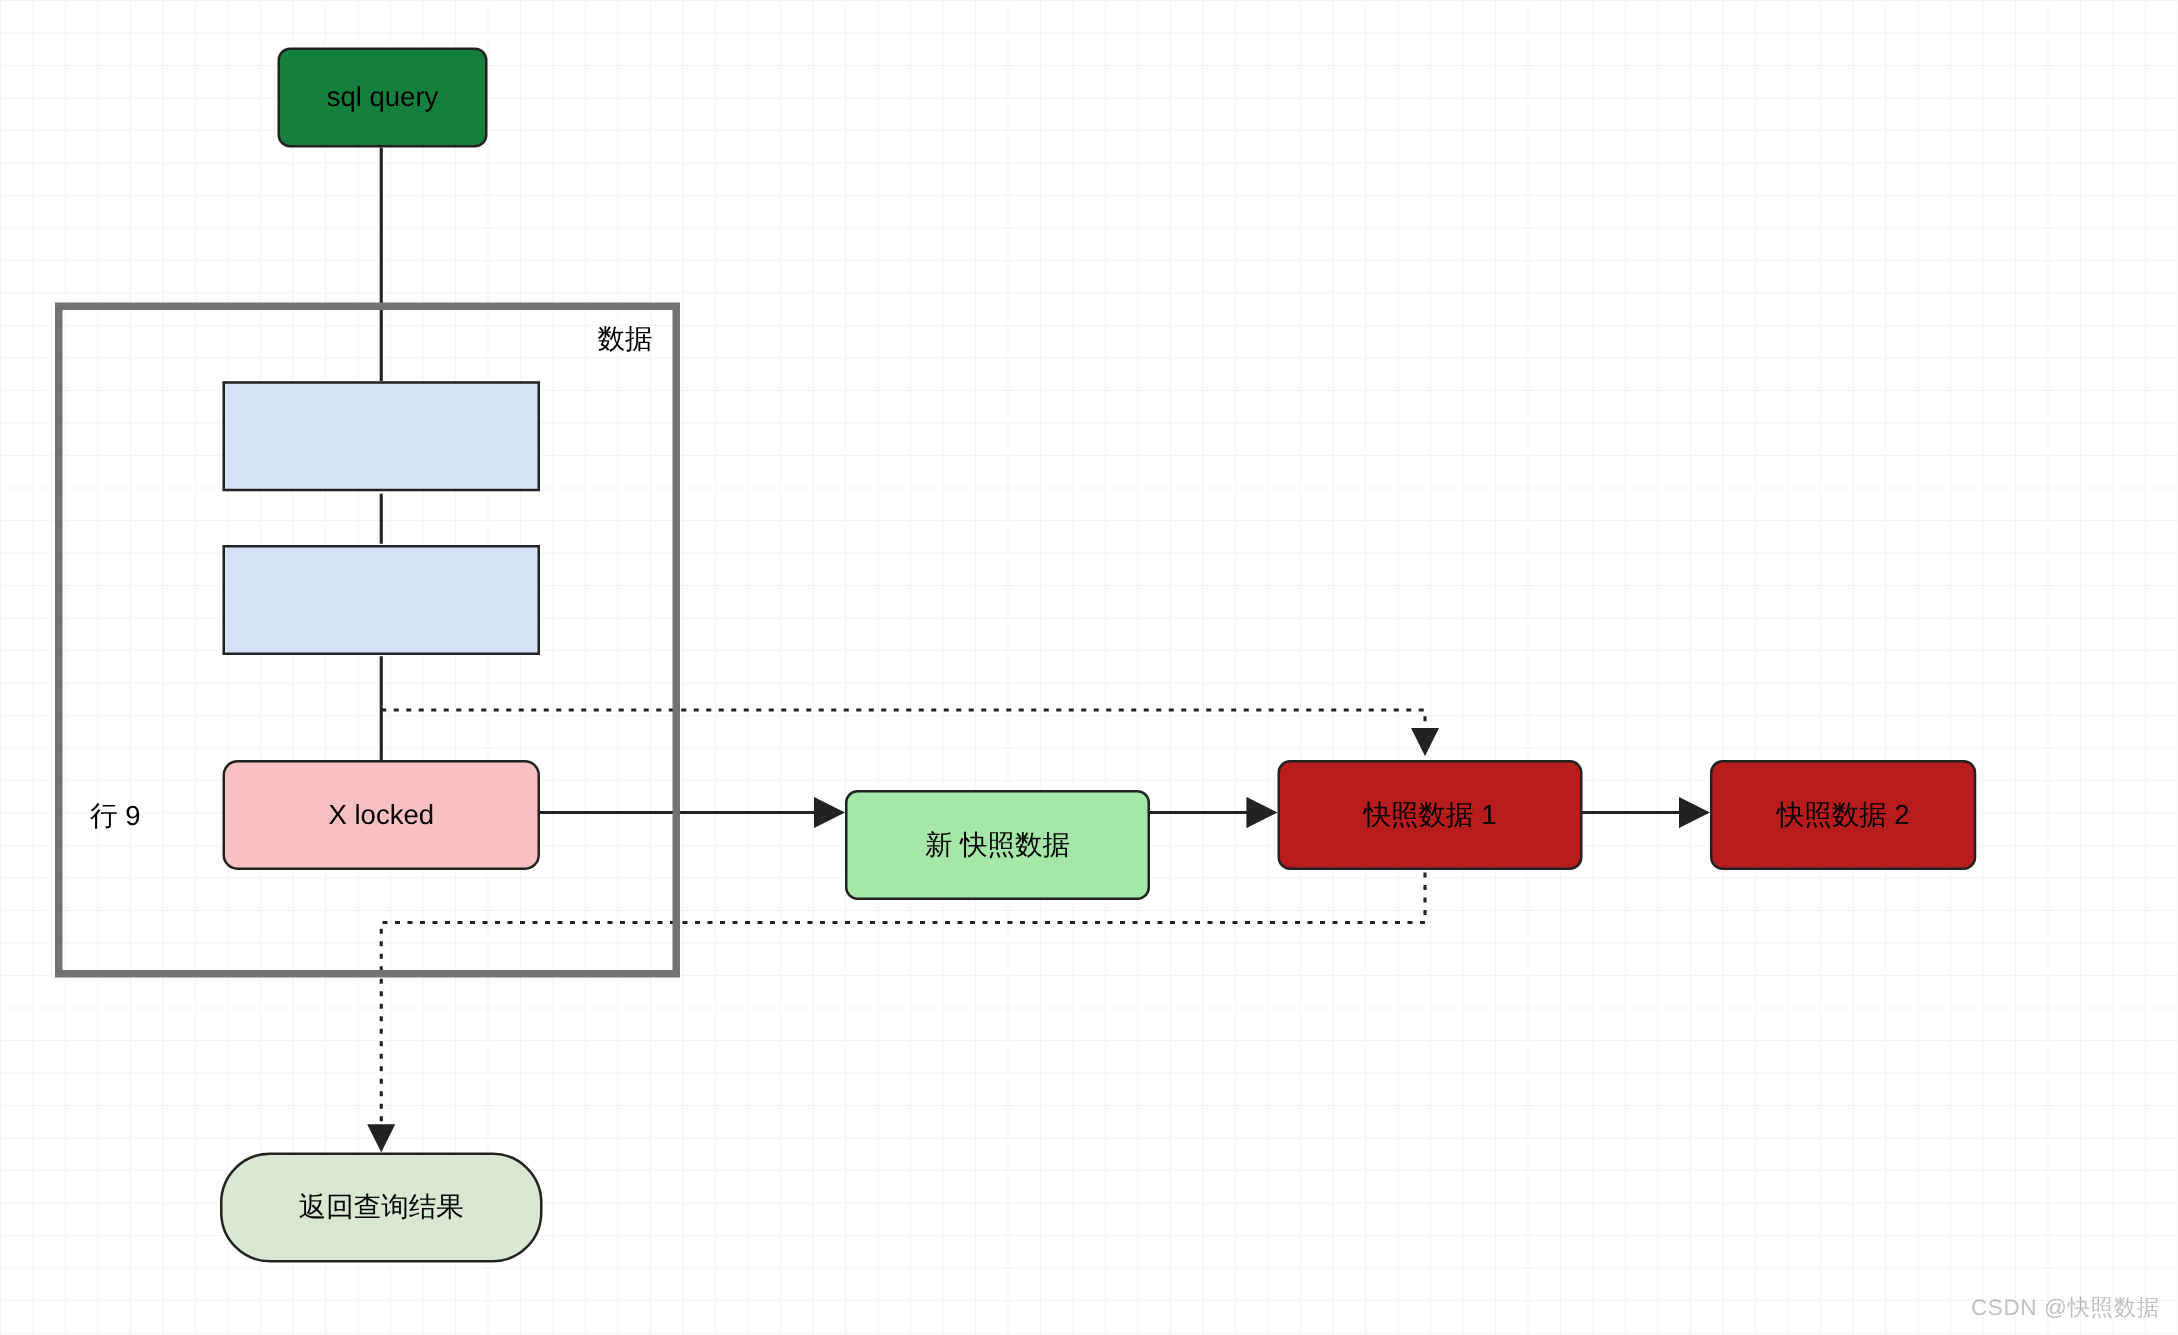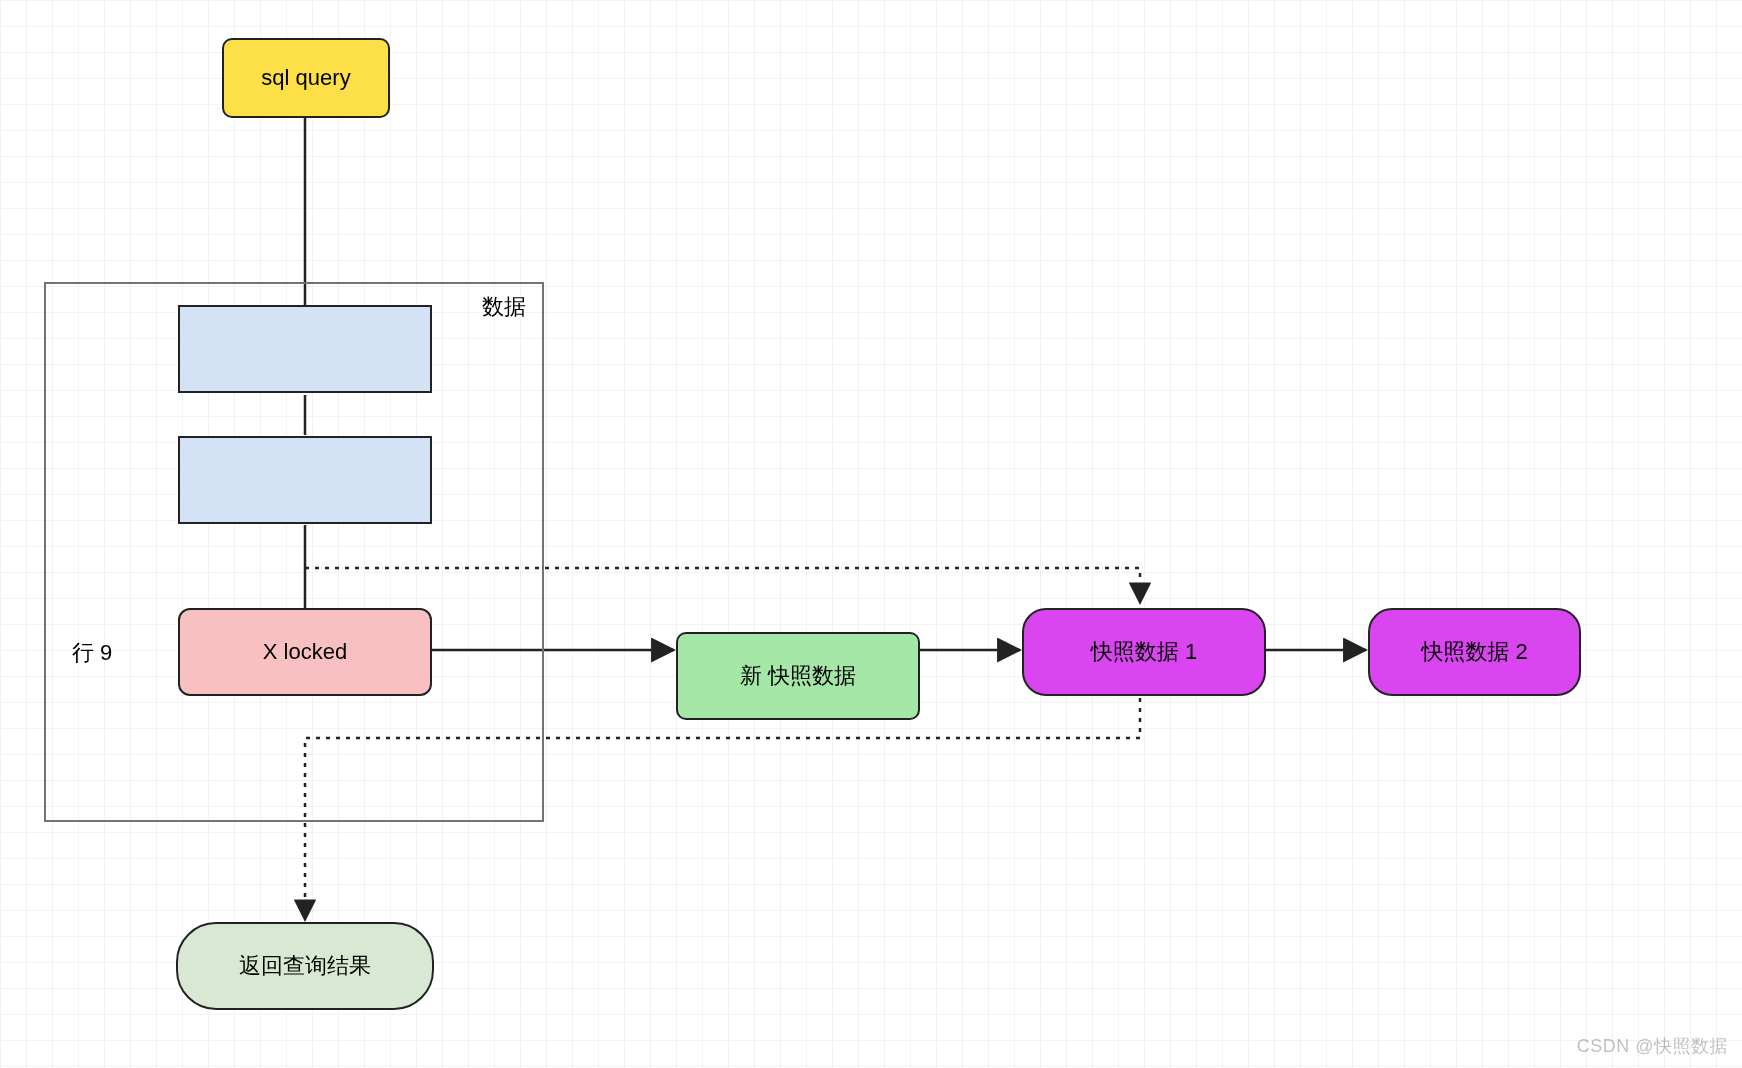--- a/index.html
+++ b/index.html
@@ -26,32 +26,31 @@
     .node {
       position: absolute;
       border: 2px solid #222;
       border-radius: 10px;
       display: flex;
       align-items: center;
       justify-content: center;
       text-align: center;
       background: #fff;
     }
-    .node.orange { background: #fde047; }
+    .node.orange { background: #15803d; }
     .node.blue   { background: #d3e2f4; border-radius: 0; }
     .node.red    { background: #f8c0c0; border-radius: 12px; }
     .node.green  { background: #a4e7a7; }
-    .node.yellow { background: #d946ef; border-radius: 24px; }
+    .node.yellow { background: #b91c1c; }
     .node.olive  { background: #d9e8d2; border-radius: 40px; }
 
     .container-box {
       position: absolute;
-      border: 2px solid #737373;
+      border: 6px solid #737373;
       background: transparent;
-      margin-top: 40px;
     }
     .container-title {
       position: absolute;
       top: 8px; right: 16px;
       font-size: 22px;
     }
     .row-label {
       position: absolute;
       font-size: 22px;
     }

